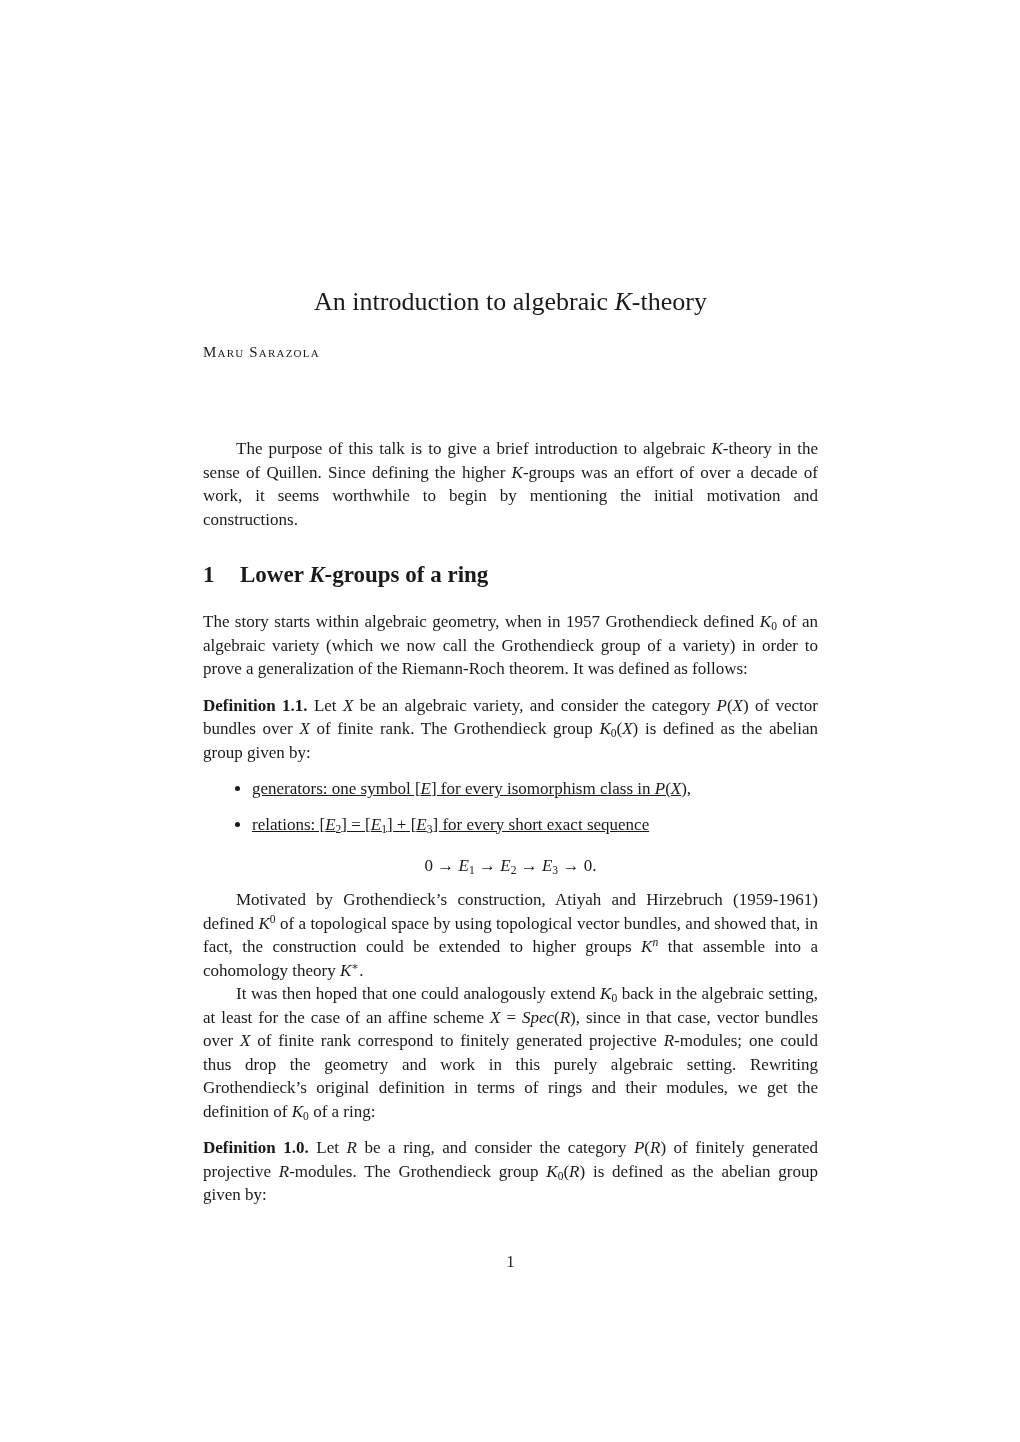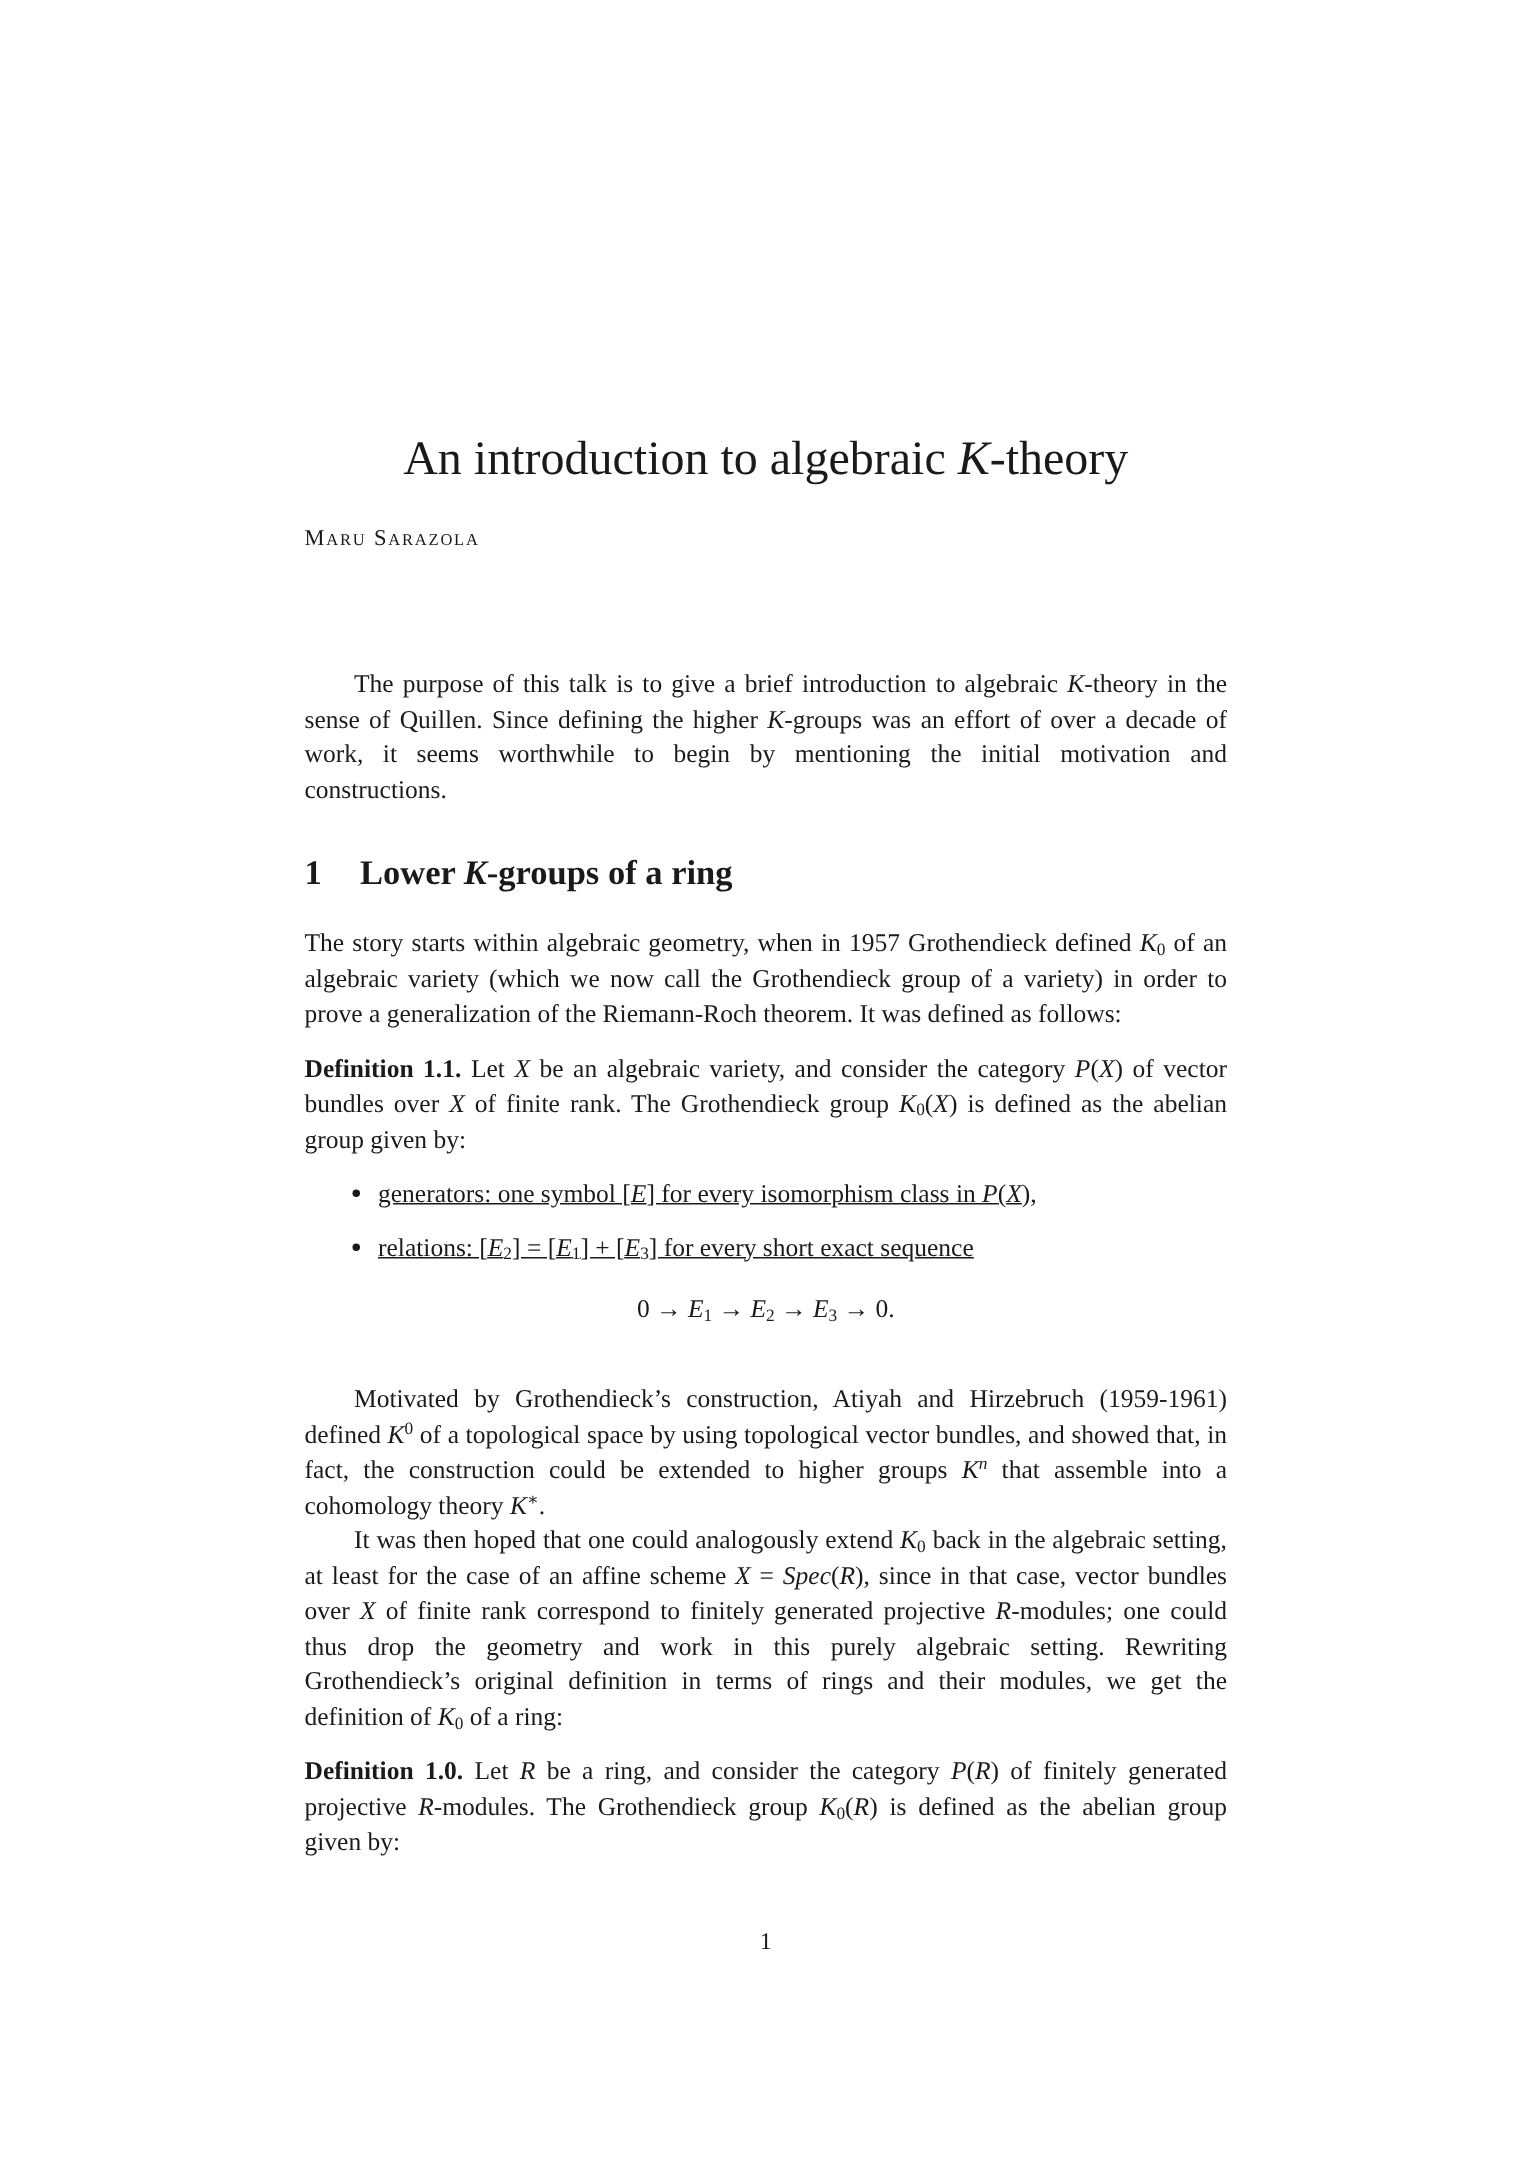--- a/index.html
+++ b/index.html
@@ -8,21 +8,21 @@
     background: #ffffff;
     position: relative;
     overflow: hidden;
     font-family: "Liberation Serif", "DejaVu Serif", serif;
     color: #1a1a1a;
   }
   .paper { position: absolute; left: 203px; top: 0; width: 615px; }
 
   .title {
     margin: 0; padding-top: 287px;
-    font-size: 32px; font-weight: normal;
+    font-size: 26px; font-weight: normal;
     text-align: center;
   }
   .author {
     margin-top: 27px;
     text-align: left;
     font-variant: small-caps;
     font-size: 15px;
     letter-spacing: 1.2px;
   }
 
@@ -33,21 +33,21 @@
   .section { margin: 31px 0 0 0; font-size: 23px; font-weight: bold; }
   .sec-num { display: inline-block; min-width: 37px; }
 
   .p-story { margin-top: 22px; }
   .defn { margin-top: 13px; }
   .bullets { list-style: disc outside; margin: 13px 0 0 0; padding-left: 49px; }
   .bullets li { margin: 0; text-decoration: underline; }
   .bullets li + li { margin-top: 12px; }
 
   .equation { margin-top: 20px; font-size: 17px; text-align: center; }
-  .p-motivated { margin-top: 38px; }
+  .p-motivated { margin-top: 12px; }
 
   .page-number { margin-top: 46px; text-align: center; font-size: 16px; }
 
   .it  { font-style: italic; }
   .bf  { font-weight: bold; }
   .cal { font-style: italic; }
   .sub { font-size: 68%; vertical-align: -0.22em; line-height: 0; }
   .sup { font-size: 68%; vertical-align: 0.5em; line-height: 0; }
 </style>
 </head>

